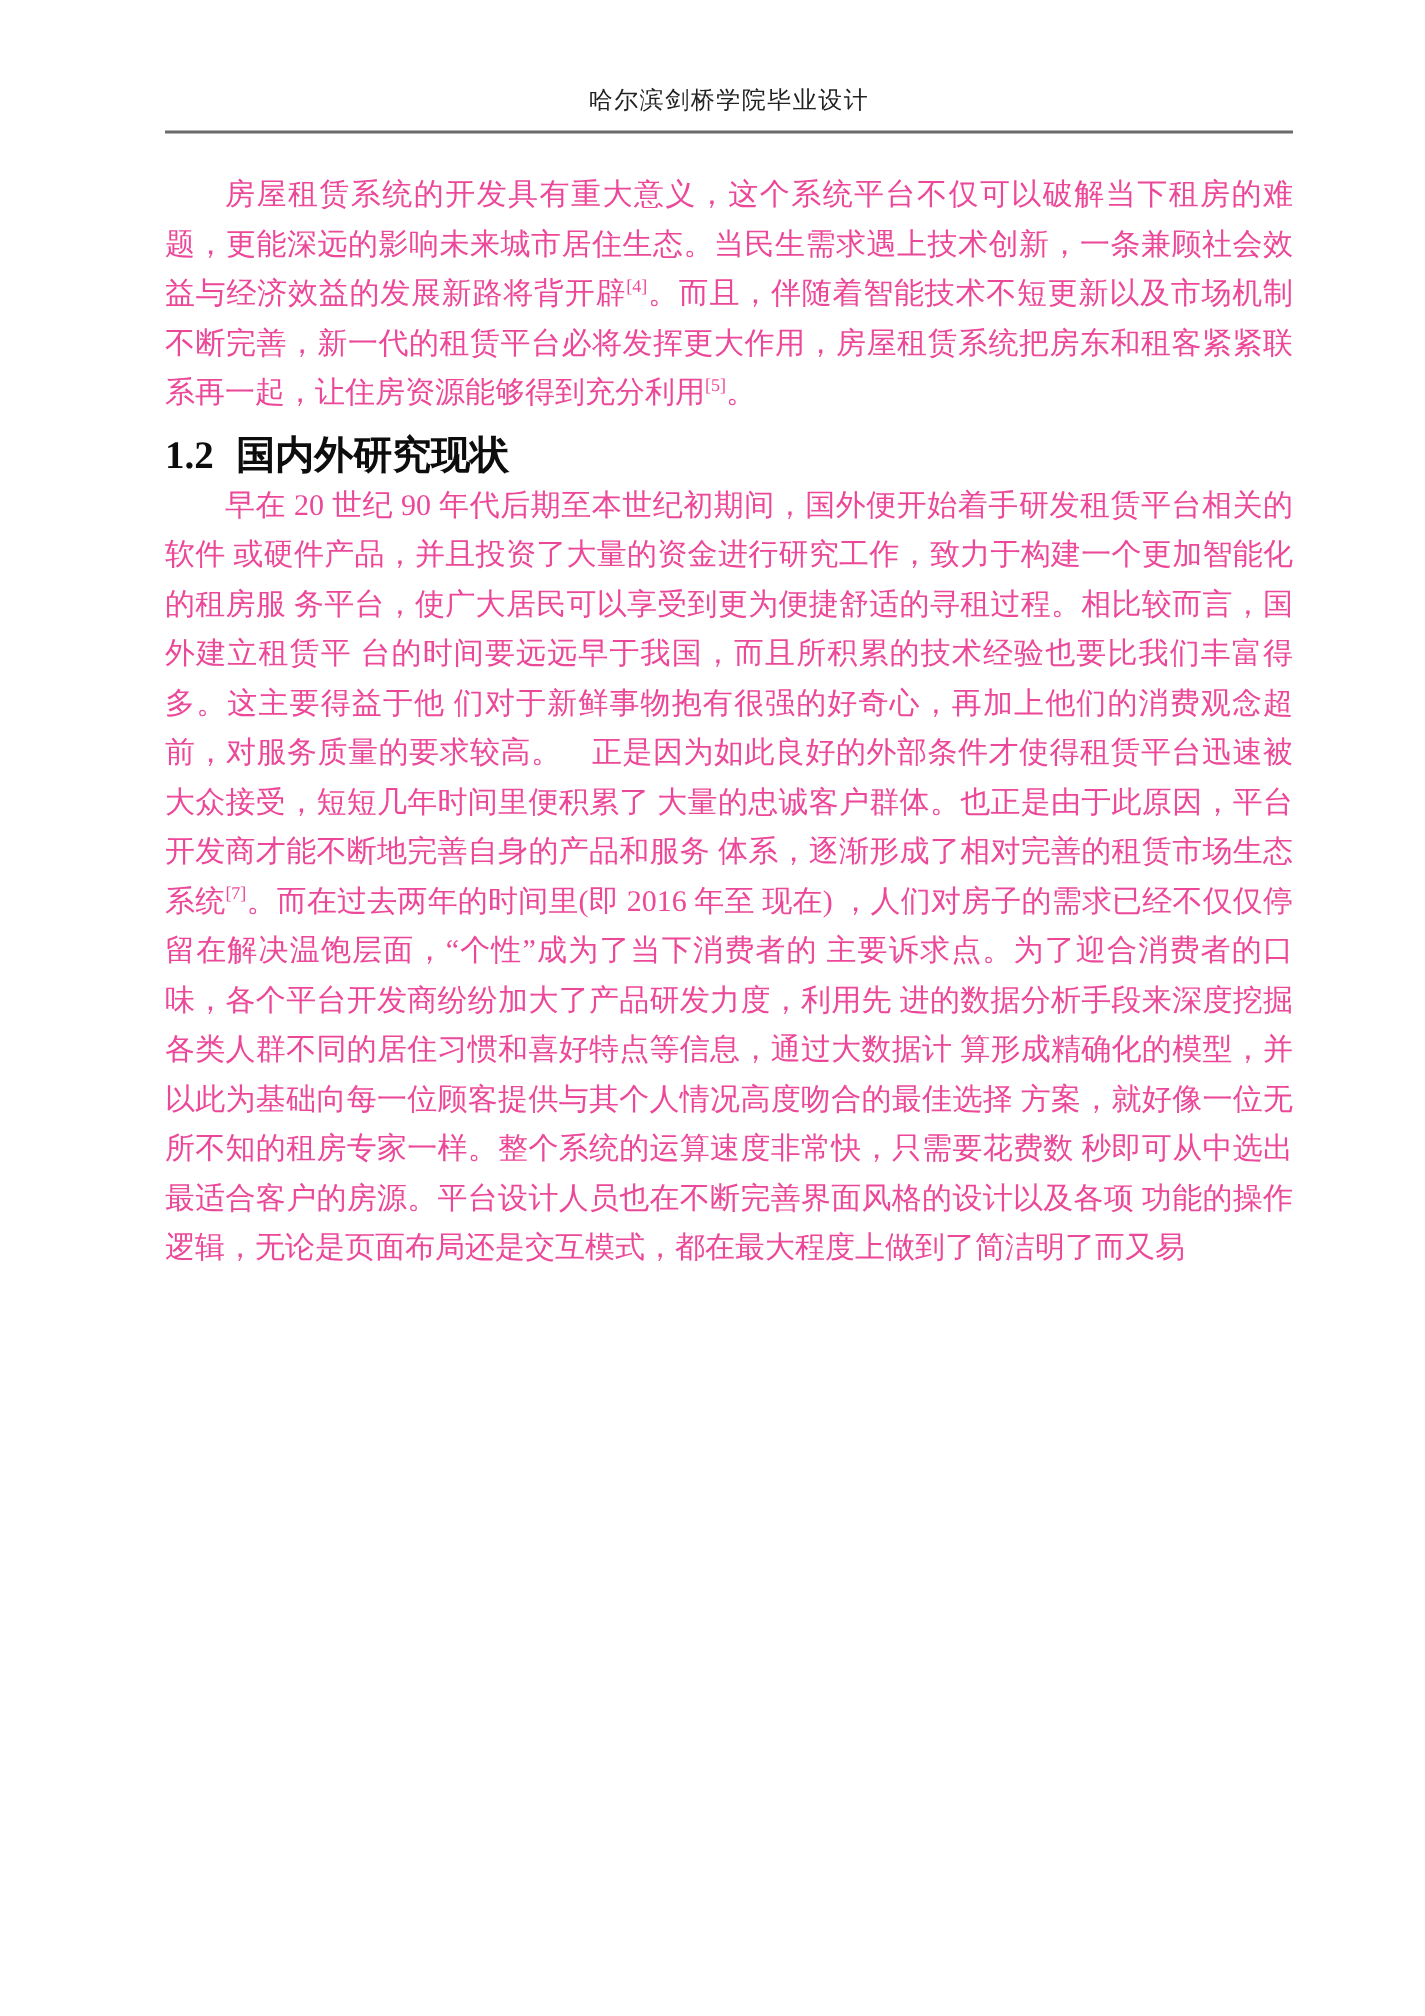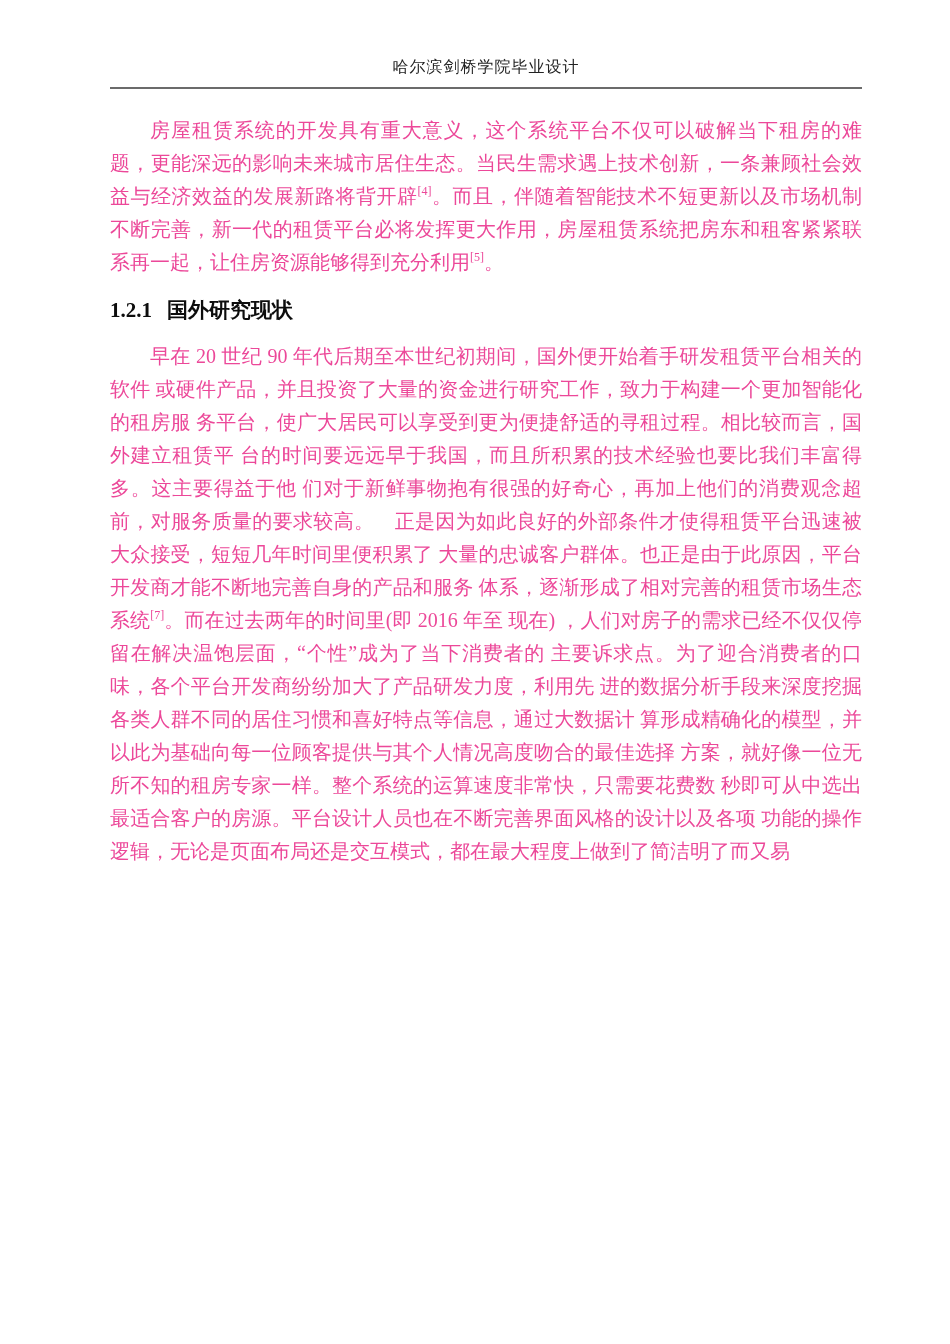--- a/index.html
+++ b/index.html
@@ -92,22 +92,22 @@
 
   <div class="header">
     <span>哈尔滨剑桥学院毕业设计</span>
   </div>
   <div class="header-rule"></div>
 
   <div class="content">
 
     <p class="para"><span>房屋租赁系统的开发具有重大意义，这个系统平台不仅可以破解当下租房的难题，更能深远的影响未来城市居住生态。当民生需求遇上技术创新，一条兼顾社会效益与经济效益的发展新路将背开辟</span><sup class="cite">[4]</sup><span>。而且，伴随着智能技术不短更新以及市场机制不断完善，新一代的租赁平台必将发挥更大作用，房屋租赁系统把房东和租客紧紧联系再一起，让住房资源能够得到充分利用</span><sup class="cite">[5]</sup><span>。</span></p>
 
+    <h2 class="h2"><span class="hnum">1.2</span><span>国内外研究现状</span></h2>
 
-    <h3 class="h3"><span class="hnum">1.2.1</span><span>国外研究现状</span></h3>
 
 
     <p class="para"><span>早在 20 世纪 90 年代后期至本世纪初期间，国外便开始着手研发租赁平台相关的软件 或硬件产品，并且投资了大量的资金进行研究工作，致力于构建一个更加智能化的租房服 务平台，使广大居民可以享受到更为便捷舒适的寻租过程。相比较而言，国外建立租赁平 台的时间要远远早于我国，而且所积累的技术经验也要比我们丰富得多。这主要得益于他 们对于新鲜事物抱有很强的好奇心，再加上他们的消费观念超前，对服务质量的要求较高。　正是因为如此良好的外部条件才使得租赁平台迅速被大众接受，短短几年时间里便积累了 大量的忠诚客户群体。也正是由于此原因，平台开发商才能不断地完善自身的产品和服务 体系，逐渐形成了相对完善的租赁市场生态系统</span><sup class="cite">[7]</sup><span>。而在过去两年的时间里(即 2016 年至 现在) ，人们对房子的需求已经不仅仅停留在解决温饱层面，“个性”成为了当下消费者的 主要诉求点。为了迎合消费者的口味，各个平台开发商纷纷加大了产品研发力度，利用先 进的数据分析手段来深度挖掘各类人群不同的居住习惯和喜好特点等信息，通过大数据计 算形成精确化的模型，并以此为基础向每一位顾客提供与其个人情况高度吻合的最佳选择 方案，就好像一位无所不知的租房专家一样。整个系统的运算速度非常快，只需要花费数 秒即可从中选出最适合客户的房源。平台设计人员也在不断完善界面风格的设计以及各项 功能的操作逻辑，无论是页面布局还是交互模式，都在最大程度上做到了简洁明了而又易</span></p>
 
   </div>
 
   <div class="footer">
     <span>2</span>
   </div>
 

